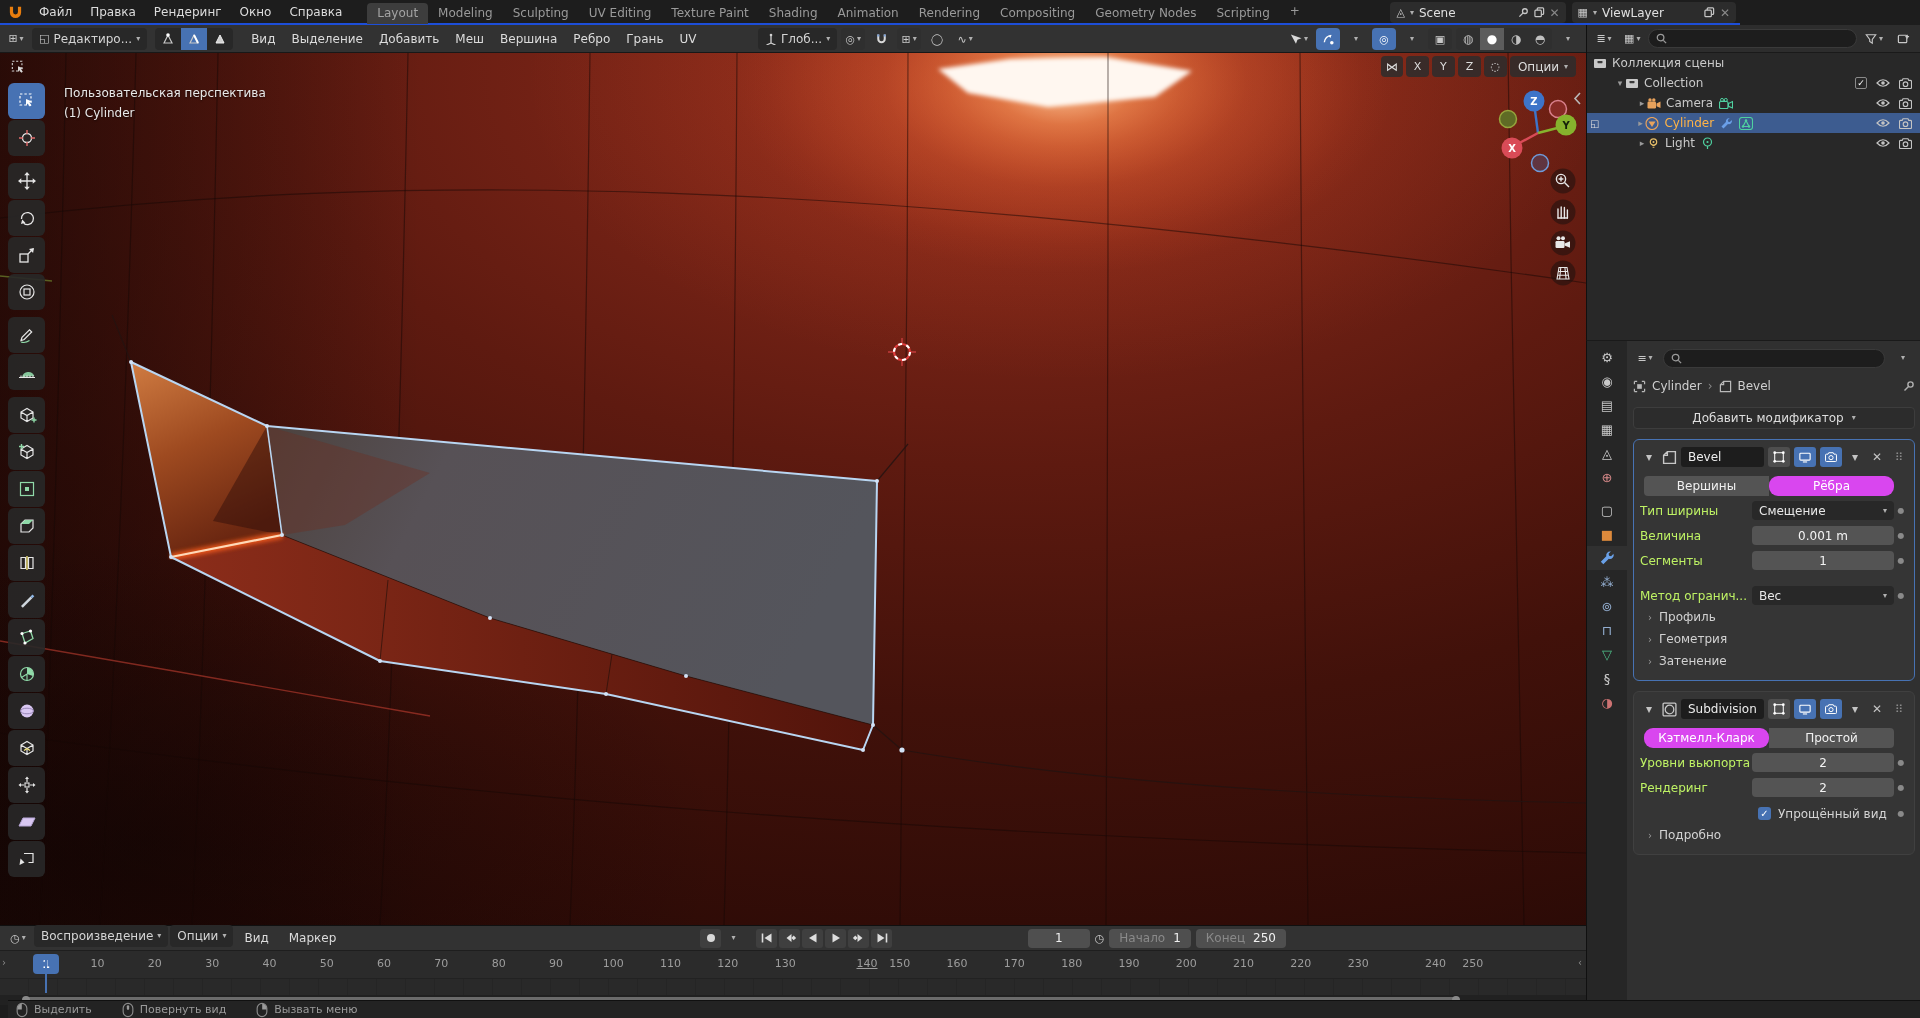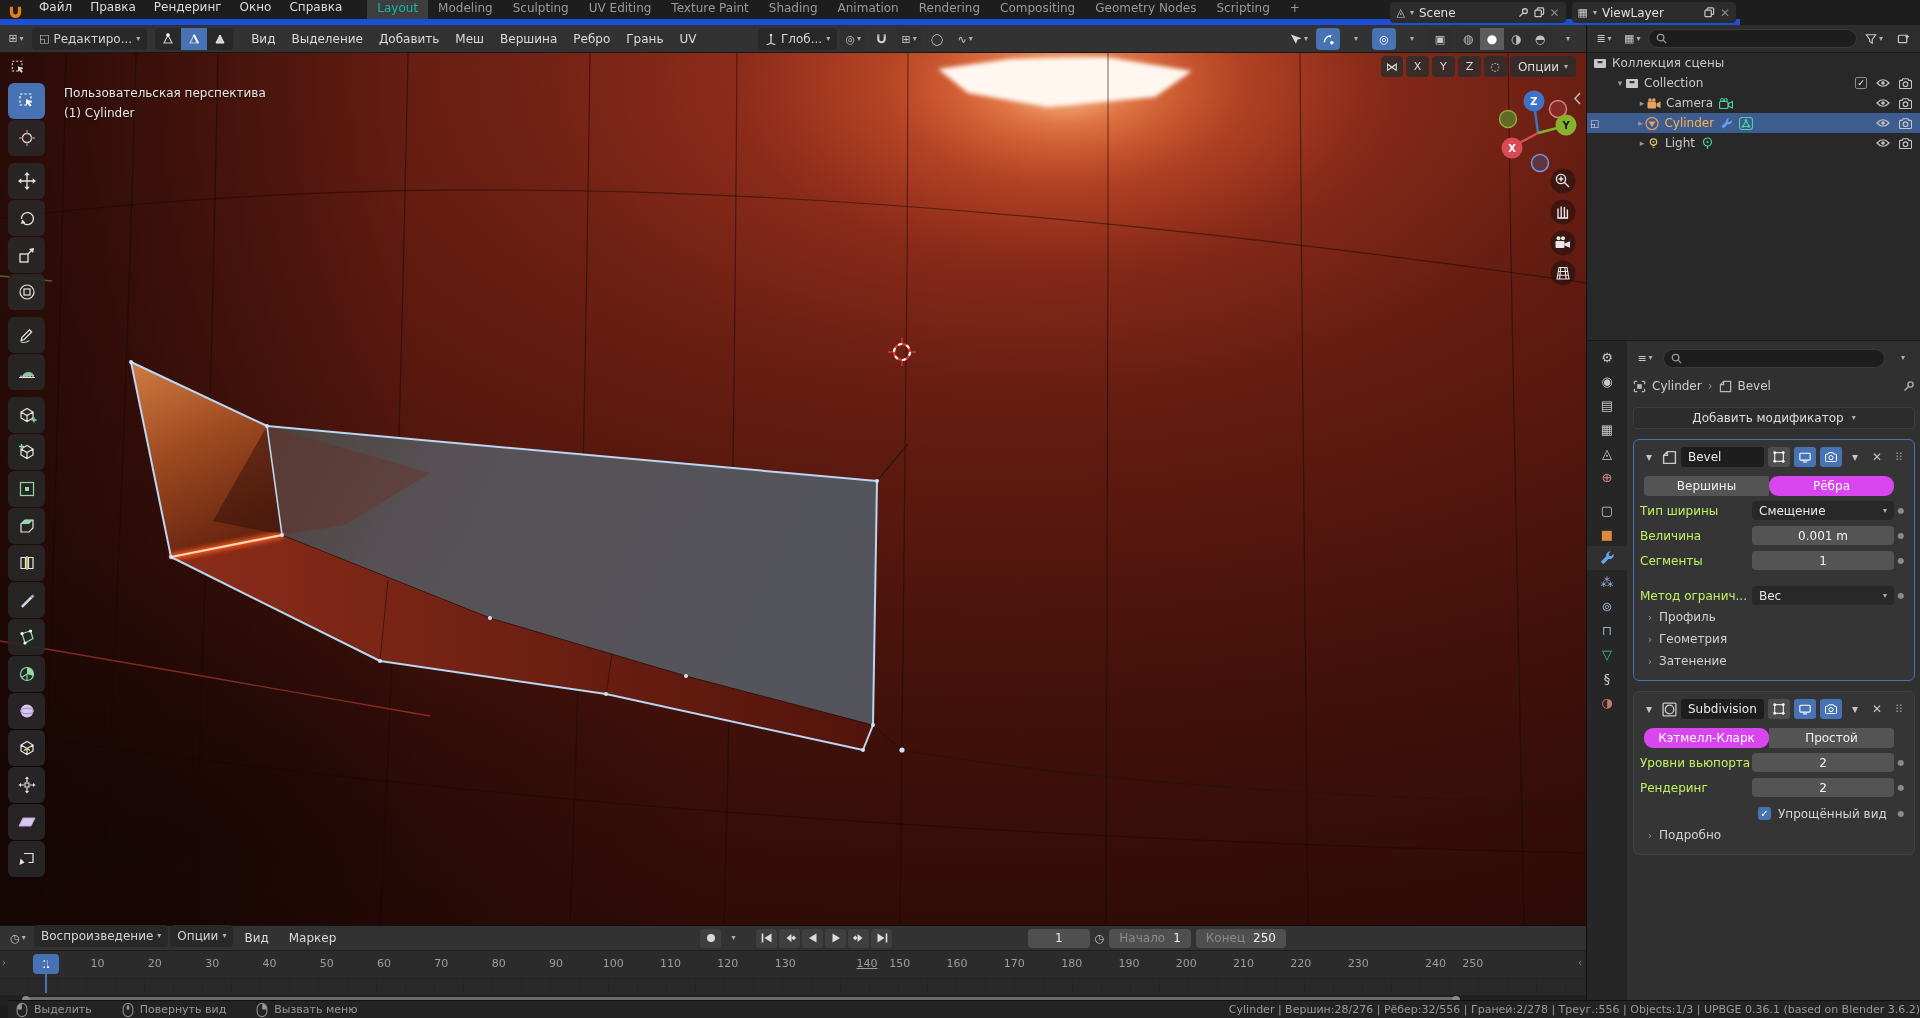--- a/index.html
+++ b/index.html
@@ -1,26 +1,26 @@
 <!DOCTYPE html>
 <html><head>
 <meta charset="utf-8">
 <style>
   *{margin:0;padding:0;box-sizing:border-box;}
   html,body{width:1920px;height:1018px;overflow:hidden;}
   body{background:#1d1d1d;font-family:"DejaVu Sans","Liberation Sans",sans-serif;color:#d4d4d4;font-size:12px;}
   #app{position:relative;width:1920px;height:1018px;}
   svg{display:block;}
   
-  #topbar{position:absolute;left:0;top:0;width:1740px;height:25px;background:#1d1d1d;display:flex;align-items:flex-end;border-bottom:6px solid #1d4ed8;}
+  #topbar{position:absolute;left:0;top:0;width:1740px;height:25px;background:#1d1d1d;display:flex;align-items:center;border-bottom:2px solid #1d4ed8;}
   #topbar .logo{width:30px;display:flex;justify-content:center;}
   .menu-item{padding:0 9px;height:25px;display:flex;align-items:center;color:#dcdcdc;cursor:default;}
   #workspaces{display:flex;align-items:flex-end;height:25px;margin-left:16px;}
   .ws-tab{padding:3px 10px 4px;color:#9a9a9a;border-radius:4px 4px 0 0;white-space:nowrap;}
-  .ws-tab.active{background:#3d3d3d;color:#14b8a6;}
+  .ws-tab.active{background:#3d3d3d;color:#a3a3a3;}
   #scene-block{position:absolute;right:4px;top:2px;display:flex;gap:6px;align-items:center;}
   .sel-pill{display:flex;align-items:center;gap:5px;background:#2c2c2c;border-radius:4px;height:21px;padding:0 6px;}
   .sel-pill .txt{color:#e0e0e0;}
   .mini-ic{color:#c8c8c8;font-size:11px;line-height:1;}
   .dim{color:#8a8a8a;}
   .chev{font-size:8px;color:#b0b0b0;line-height:1;}
   
   #vp-header{position:absolute;left:0;top:25px;width:1586px;height:28px;background:#323232;border-bottom:1px solid #181818;display:flex;align-items:center;padding:0 4px;}
   .hgroup{display:flex;align-items:center;gap:4px;}
   .pill{display:flex;align-items:center;gap:4px;background:#282828;border-radius:4px;padding:0 7px;height:22px;}
@@ -1137,15 +1137,14 @@
           <span>Повернуть вид</span>
         </div>
         <div class="hint">
           <svg width="12" height="16" viewBox="0 0 12.4 16">
             <path d="M6.4 1.5 A4.7 4.7 0 0 1 11.1 6.2 V7.5 H6.4 Z" fill="#9a9a9a"></path>
             <rect x="1.2" y="1.2" width="10" height="13.6" rx="5" fill="none" stroke="#8a8a8a" stroke-width="1.2"></rect>
           </svg>
           <span>Вызвать меню</span>
         </div>
       </div>
-    <div id="status-info">Cylinder | Вершин:28/276 | Рёбер:32/556 | Граней:2/278 | Треуг.:556 | Objects:1/3 | UPBGE 0.36.1 (based on Blender 3.6.2)</div>
   </footer>
 </div>
 
 </body></html>

